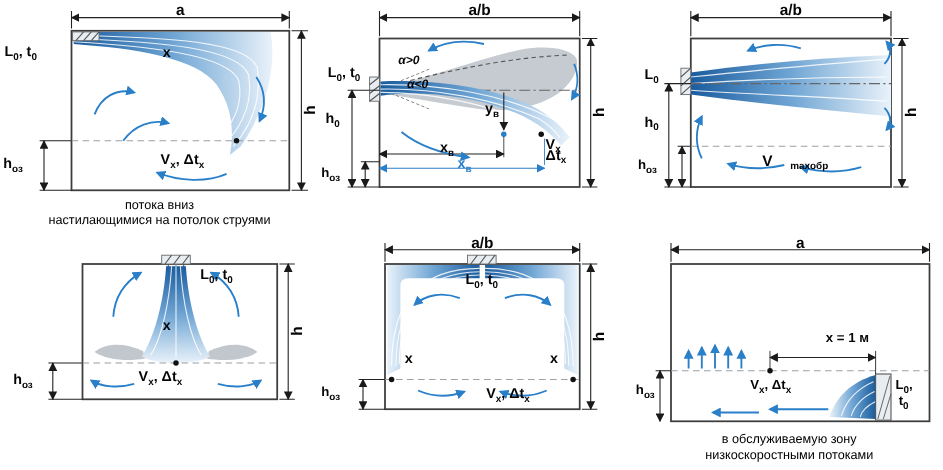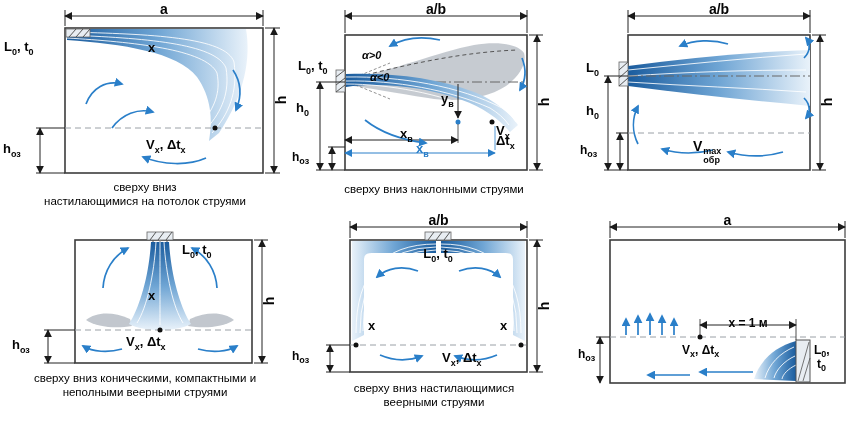--- a/index.html
+++ b/index.html
@@ -7,21 +7,21 @@
   .canvas{position:relative;width:857px;height:427px;background:#fff;overflow:hidden}
   .panel{position:absolute}
   .panel svg{position:absolute;left:0;top:0}
   .lbl{position:absolute;font-weight:bold;font-size:13px;color:#050505;white-space:nowrap;line-height:1}
   .lbl sub{font-size:9px;font-weight:bold}
   .dim{font-size:14px;text-align:center}
   .vlab{position:absolute;font-weight:bold;font-size:14px;color:#050505;transform:rotate(-90deg);transform-origin:center;line-height:1}
   .cap{position:absolute;font-size:11.5px;color:#000;text-align:center;white-space:pre-line;line-height:1.22}
   .it{font-style:italic;font-weight:bold;font-size:11px}
   .blue{color:#2a7fc9}
-  .stack{display:inline-flex;flex-direction:column;line-height:1;font-size:9px;font-weight:bold;vertical-align:-3px;margin-left:1px}
+  .stack{display:inline-flex;flex-direction:row;line-height:1;font-size:9px;font-weight:bold;vertical-align:-3px;margin-left:16px}
 </style>
 </head>
 <body>
 
 <div class="canvas">
 
   <section class="panel" style="left:0;top:0;width:290px;height:213px">
     <svg width="290" height="213" viewBox="0 0 290 213">
       <defs>
         <marker id="mA" viewBox="0 0 10 10" refX="9" refY="5" markerWidth="8" markerHeight="8" orient="auto-start-reverse" markerUnits="userSpaceOnUse">
@@ -83,21 +83,21 @@
           <path d="M65,173 H36"></path>
         <path d="M40,128 V173" marker-start="url(#mA)" marker-end="url(#mA)"></path>
       </g>
     </svg>
     <div class="lbl dim" style="left:65px;top:2px;width:198px"><span>a</span></div>
     <div class="lbl" style="left:4px;top:40px"><span>L</span><sub>0</sub><span>, t</span><sub>0</sub></div>
     <div class="lbl" style="left:148px;top:41px"><span>x</span></div>
     <div class="lbl" style="left:146px;top:138px"><span>V</span><sub>x</sub><span>, Δt</span><sub>x</sub></div>
     <div class="vlab" style="left:277px;top:93px"><span>h</span></div>
     <div class="lbl" style="left:3px;top:142px"><span>h</span><sub>оз</sub></div>
-    <div class="cap" style="left:0;top:180px;width:290px">сверху вниз
+    <div class="cap" style="left:0;top:180px;width:290px">потока вниз
 настилающимися на потолок струями</div>
   </section>
 
   <section class="panel" style="left:290px;top:0;width:288px;height:213px">
     <svg width="288" height="213" viewBox="0 0 288 213">
       <g stroke="#222" stroke-width="1" fill="none">
         <path d="M55,33 V10"></path>
           <path d="M237,33 V10"></path>
         <path d="M55,16 H237" marker-start="url(#mA)" marker-end="url(#mA)"></path>
       </g>
@@ -153,21 +153,20 @@
     <div class="lbl it" style="left:72px;top:50px"><span>α&gt;0</span></div>
     <div class="lbl it" style="left:80px;top:72px"><span>α&lt;0</span></div>
     <div class="lbl" style="left:151px;top:92px"><span>y</span><sub>в</sub></div>
     <div class="lbl" style="left:110px;top:127px"><span>x</span><sub>в</sub></div>
     <div class="lbl blue" style="left:126px;top:142px"><span>x</span><sub>в</sub></div>
     <div class="lbl" style="left:206px;top:124px"><span>V</span><sub>x</sub></div>
     <div class="lbl" style="left:206px;top:134px"><span>Δt</span><sub>x</sub></div>
     <div class="vlab" style="left:250px;top:95px"><span>h</span></div>
     <div class="lbl" style="left:6px;top:101px"><span>h</span><sub>0</sub></div>
     <div class="lbl" style="left:2px;top:151px;font-size:12px"><span>h</span><sub>оз</sub></div>
-    <div class="cap" style="left:0;top:182px;width:288px">сверху вниз наклонными струями</div>
   </section>
 
   <section class="panel" style="left:578px;top:0;width:279px;height:213px">
     <svg width="279" height="213" viewBox="0 0 279 213">
       <g stroke="#222" stroke-width="1" fill="none">
         <path d="M50,33 V10"></path>
           <path d="M232,33 V10"></path>
         <path d="M50,16 H232" marker-start="url(#mA)" marker-end="url(#mA)"></path>
       </g>
       <rect x="50" y="35" width="182" height="135" fill="#ffffff" stroke="#3c3c3c" stroke-width="1.6"></rect>
@@ -253,22 +252,20 @@
         <path d="M75,117 H44"></path>
           <path d="M75,150 H44"></path>
         <path d="M48,117 V150" marker-start="url(#mA)" marker-end="url(#mA)"></path>
       </g>
     </svg>
     <div class="lbl" style="left:182px;top:30px"><span>L</span><sub>0</sub><span>, t</span><sub>0</sub></div>
     <div class="lbl" style="left:148px;top:76px"><span>x</span></div>
     <div class="lbl" style="left:126px;top:122px"><span>V</span><sub>x</sub><span>, Δt</span><sub>x</sub></div>
     <div class="vlab" style="left:265px;top:81px"><span>h</span></div>
     <div class="lbl" style="left:12px;top:125px"><span>h</span><sub>оз</sub></div>
-    <div class="cap" style="left:0;top:158px;width:290px">сверху вниз коническими, компактными и
-неполными веерными струями</div>
   </section>
 
   <section class="panel" style="left:290px;top:213px;width:288px;height:214px">
     <svg width="288" height="214" viewBox="0 0 288 214">
       <g stroke="#222" stroke-width="1" fill="none">
         <path d="M60,25 V8"></path>
           <path d="M237,25 V8"></path>
         <path d="M60,14 H237" marker-start="url(#mA)" marker-end="url(#mA)"></path>
       </g>
       <rect x="60" y="27" width="177" height="132" fill="#ffffff" stroke="#3c3c3c" stroke-width="1.6"></rect>
@@ -306,22 +303,20 @@
         <path d="M40,132 V159" marker-start="url(#mA)" marker-end="url(#mA)"></path>
       </g>
     </svg>
     <div class="lbl dim" style="left:60px;top:0;width:177px"><span>a/b</span></div>
     <div class="lbl" style="left:104px;top:34px;width:88px;text-align:center"><span>L</span><sub>0</sub><span>, t</span><sub>0</sub></div>
     <div class="lbl" style="left:78px;top:106px"><span>x</span></div>
     <div class="lbl" style="left:210px;top:106px"><span>x</span></div>
     <div class="lbl" style="left:152px;top:138px"><span>V</span><sub>x</sub><span>, Δt</span><sub>x</sub></div>
     <div class="vlab" style="left:250px;top:86px"><span>h</span></div>
     <div class="lbl" style="left:2px;top:137px;font-size:12px"><span>h</span><sub>оз</sub></div>
-    <div class="cap" style="left:0;top:168px;width:288px">сверху вниз настилающимися
-веерными струями</div>
   </section>
 
   <section class="panel" style="left:578px;top:213px;width:279px;height:214px">
     <svg width="279" height="214" viewBox="0 0 279 214">
       <g stroke="#222" stroke-width="1" fill="none">
         <path d="M32,25 V8"></path>
           <path d="M267,25 V8"></path>
         <path d="M32,14 H267" marker-start="url(#mA)" marker-end="url(#mA)"></path>
       </g>
       <rect x="32" y="27" width="235" height="143" fill="#ffffff" stroke="#3c3c3c" stroke-width="1.6"></rect>
@@ -352,20 +347,22 @@
         <path d="M218,127 V106" stroke-width="0.8"></path>
         <path d="M122,112 H218" stroke-width="1" marker-start="url(#mA)" marker-end="url(#mA)"></path>
       </g>
       <circle cx="122" cy="124" r="2.5" fill="#111"></circle>
       <g stroke="#222" stroke-width="1" fill="none">
         <path d="M32,124 H18"></path>
         <path d="M22,124 V170" marker-start="url(#mA)" marker-end="url(#mA)"></path>
       </g>
     </svg>
     <div class="lbl dim" style="left:32px;top:0;width:235px"><span>a</span></div>
-    <div class="lbl" style="left:128px;top:104px;width:84px;text-align:center;font-size:12px"><span>x = 1 м</span></div>
+    <div class="lbl" style="left:128px;top:88px;width:84px;text-align:right;font-size:12px"><span>x = 1 м</span></div>
     <div class="lbl" style="left:104px;top:131px;font-size:12px"><span>V</span><sub>x</sub><span>, Δt</span><sub>x</sub></div>
     <div class="lbl" style="left:236px;top:131px;font-size:12px"><span>L</span><sub>0</sub><span>,</span></div>
     <div class="lbl" style="left:239px;top:145px;font-size:12px"><span>t</span><sub>0</sub></div>
     <div class="lbl" style="left:0;top:135px;font-size:12px"><span>h</span><sub>оз</sub></div>
+    <div class="cap" style="left:0;top:180px;width:279px">в обслуживаемую зону
+низкоскоростными потоками</div>
   </section>
 
 </div>
 
 </body></html>

